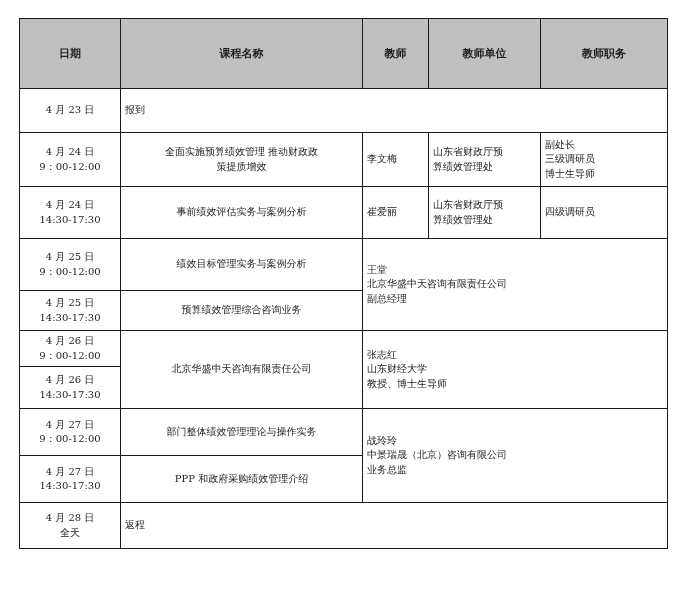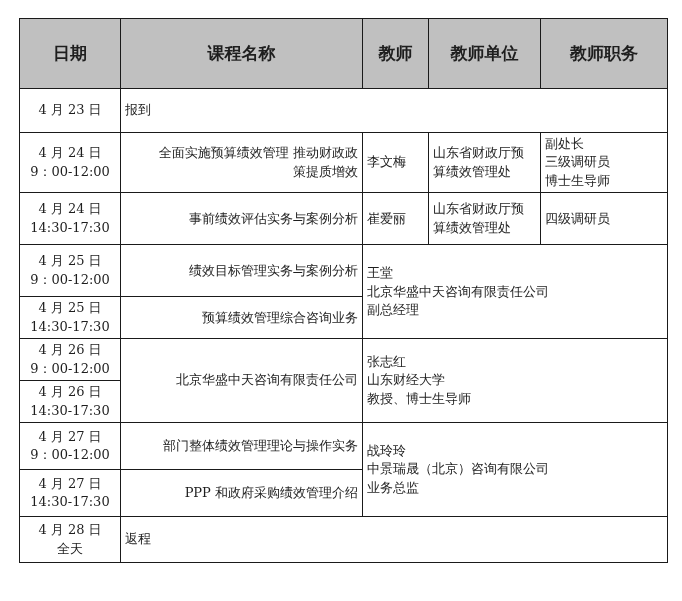--- a/index.html
+++ b/index.html
@@ -18,42 +18,42 @@
     table-layout: fixed;
     width: 648px;
     margin: 18px 0 0 19px;
     color: #1e1e1e;
   }
   table.schedule th,
   table.schedule td {
     border: 1px solid #1a1a1a;
     vertical-align: middle;
     white-space: pre-line;
-    font-size: 13px;
+    font-size: 10px;
     line-height: 1.42;
     padding: 2px 4px;
     overflow: hidden;
   }
   table.schedule th {
     background: #c0c0c0;
     font-weight: bold;
     text-align: center;
-    font-size: 17px;
+    font-size: 11px;
   }
   .row-header   { height: 70px; }
   .row-h48 { height: 44px; }
   .row-h58 { height: 54px; }
   .row-h56 { height: 52px; }
   .row-h44 { height: 40px; }
   .row-h40 { height: 36px; }
   .row-h46 { height: 42px; }
   .row-h51 { height: 47px; }
   .row-h50 { height: 46px; }
   .c-date     { text-align: center; }
-  .c-course   { text-align: right; margin-top: 15px; }
+  .c-course   { text-align: center; margin-top: 15px; }
   .c-center   { text-align: left; }
 </style>
 </head>
 <body>
 
 <table class="schedule">
   <colgroup>
     <col style="width:101px">
     <col style="width:242px">
     <col style="width:66px">

